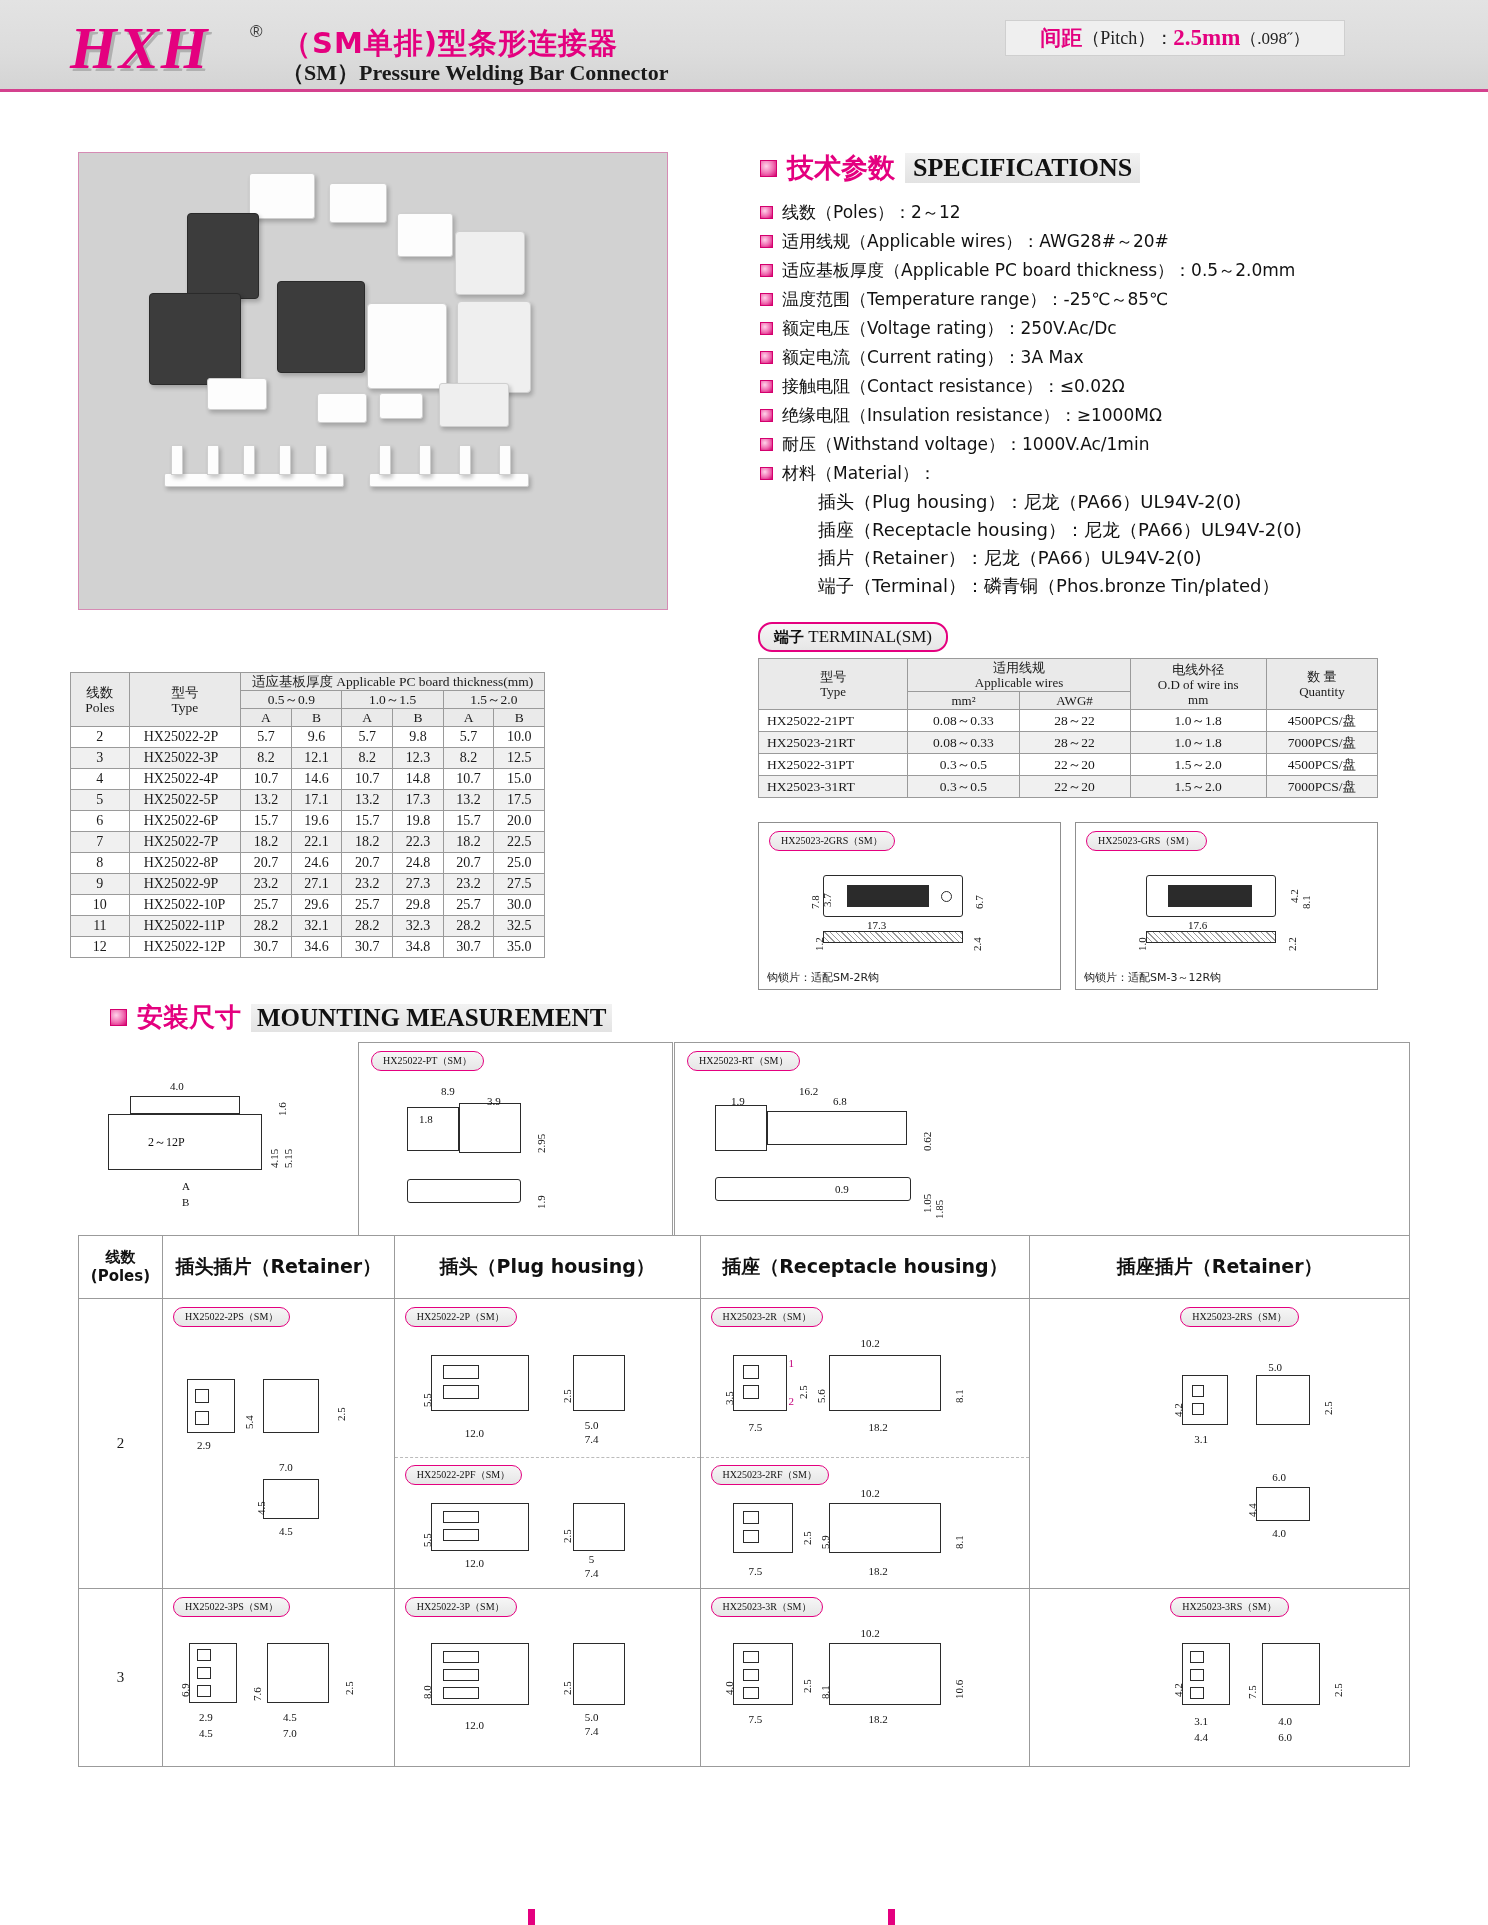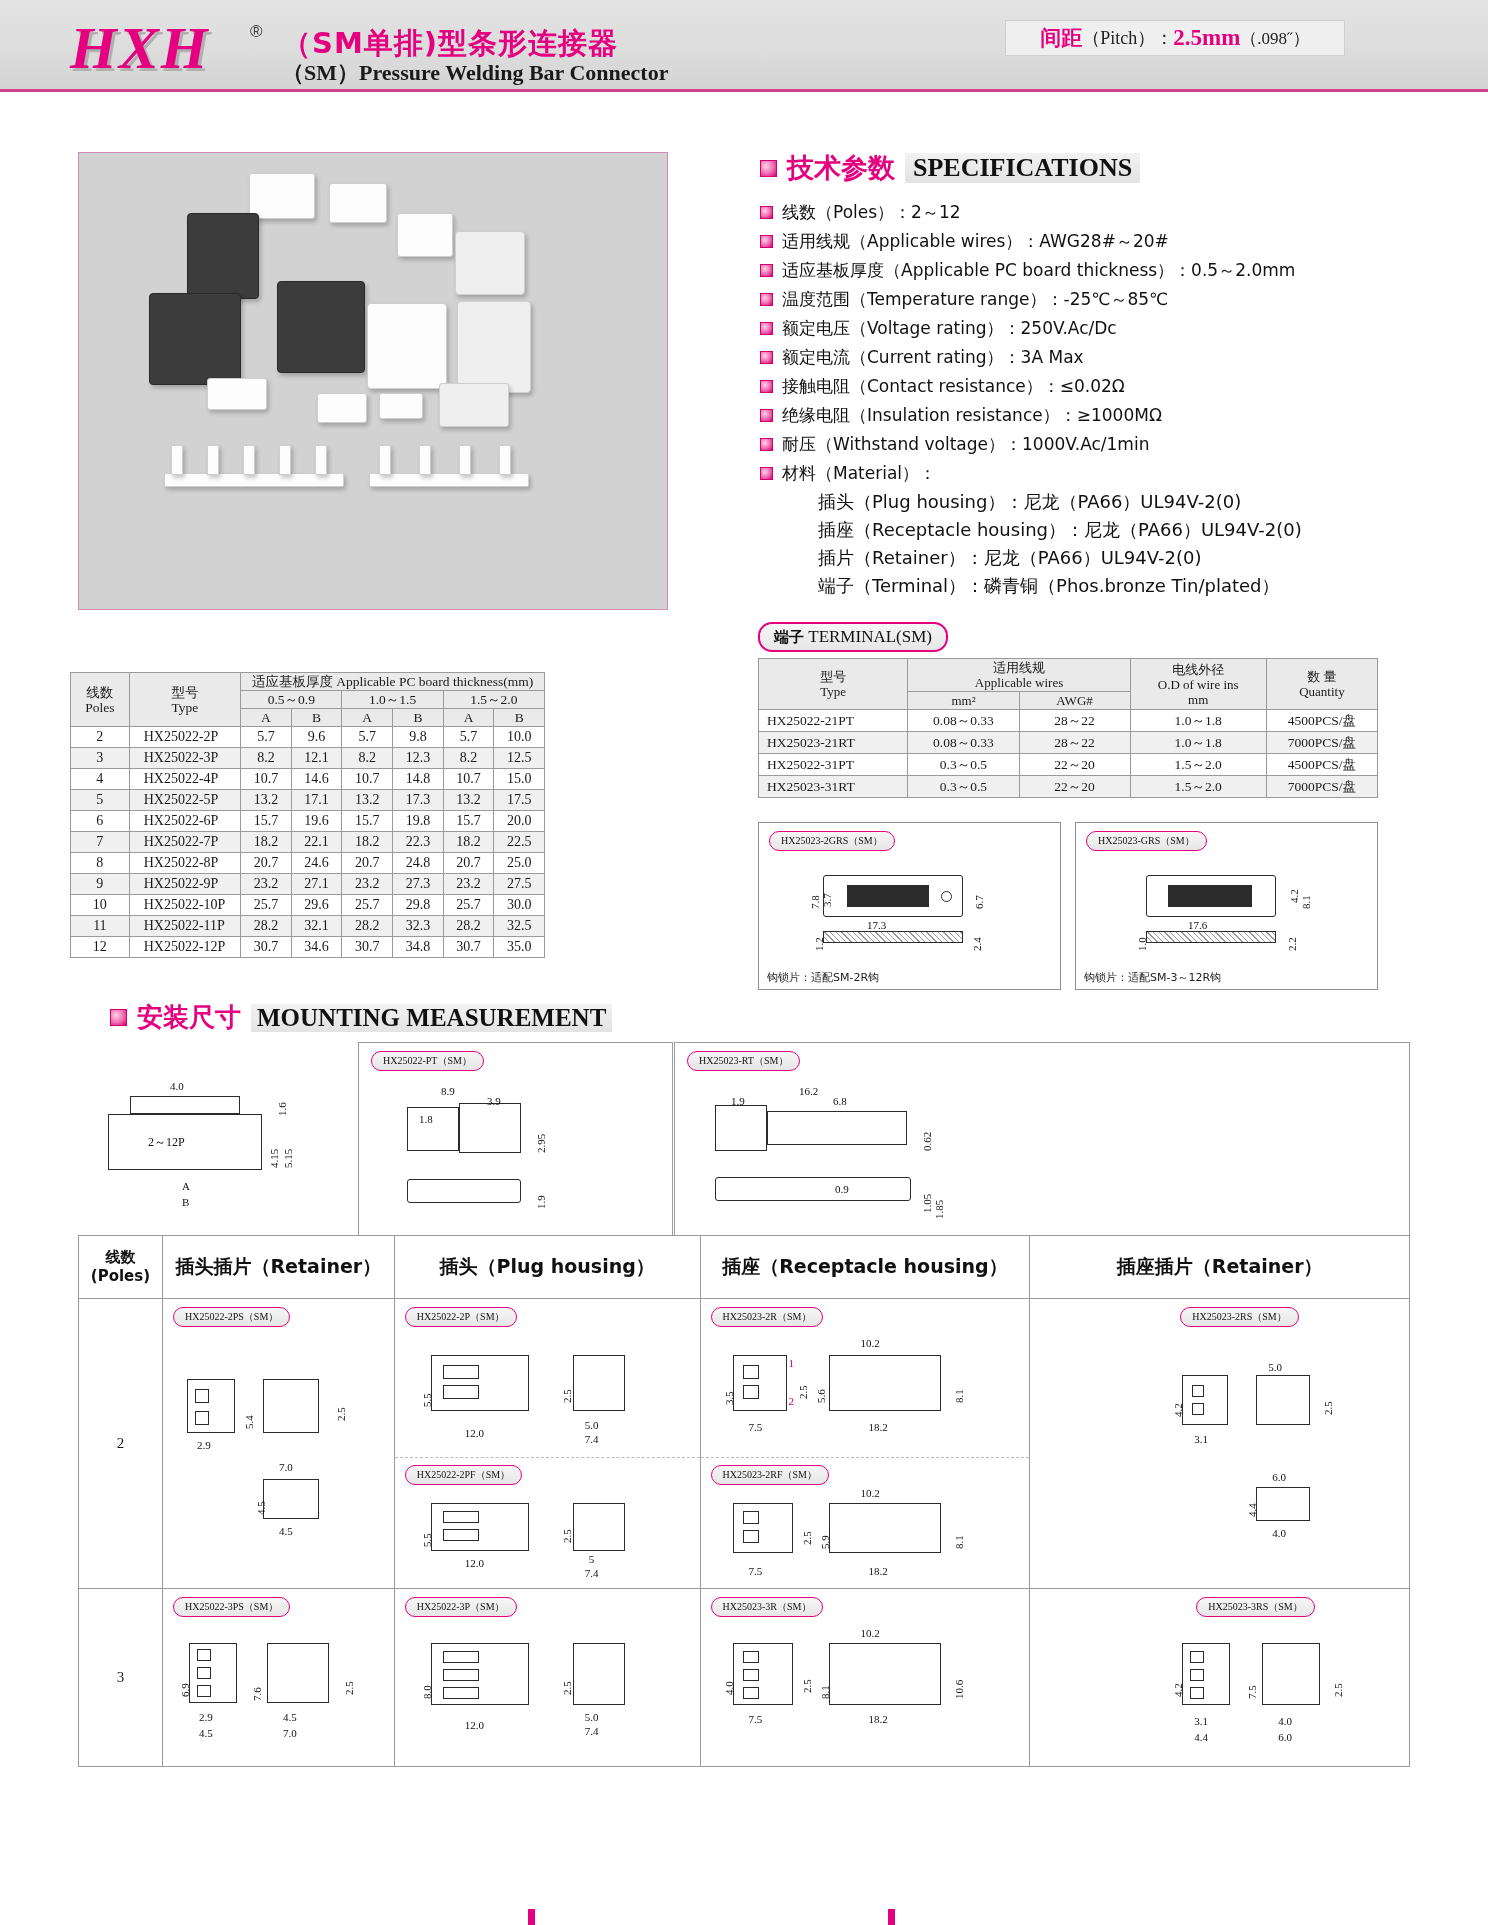--- a/index.html
+++ b/index.html
@@ -690,21 +690,21 @@
       <div class="dim-txt" style="left:160px;top:38px;">10.2</div>
       <div class="dim-txt v" style="left:22px;top:106px;">4.0</div>
       <div class="dim-txt v" style="left:100px;top:104px;">2.5</div>
       <div class="dim-txt v" style="left:118px;top:110px;">8.1</div>
       <div class="dim-txt v" style="left:252px;top:110px;">10.6</div>
       <div class="dim-txt" style="left:48px;top:124px;">7.5</div>
       <div class="dim-txt" style="left:168px;top:124px;">18.2</div>
     </div>
 
     <div class="col-d">
-      <span class="pill small cell-pill" style="left:166px;">HX25023-3RS（SM）</span>
+      <span class="pill small cell-pill" style="left:140px;">HX25023-3RS（SM）</span>
       <div class="shape" style="left:152px;top:54px;width:48px;height:62px;"></div>
       <div class="shape" style="left:160px;top:62px;width:14px;height:12px;"></div>
       <div class="shape" style="left:160px;top:80px;width:14px;height:12px;"></div>
       <div class="shape" style="left:160px;top:98px;width:14px;height:12px;"></div>
       <div class="shape" style="left:232px;top:54px;width:58px;height:62px;"></div>
       <div class="dim-txt v" style="left:142px;top:108px;">4.2</div>
       <div class="dim-txt v" style="left:216px;top:110px;">7.5</div>
       <div class="dim-txt v" style="left:302px;top:108px;">2.5</div>
       <div class="dim-txt" style="left:164px;top:126px;">3.1</div>
       <div class="dim-txt" style="left:164px;top:142px;">4.4</div>

